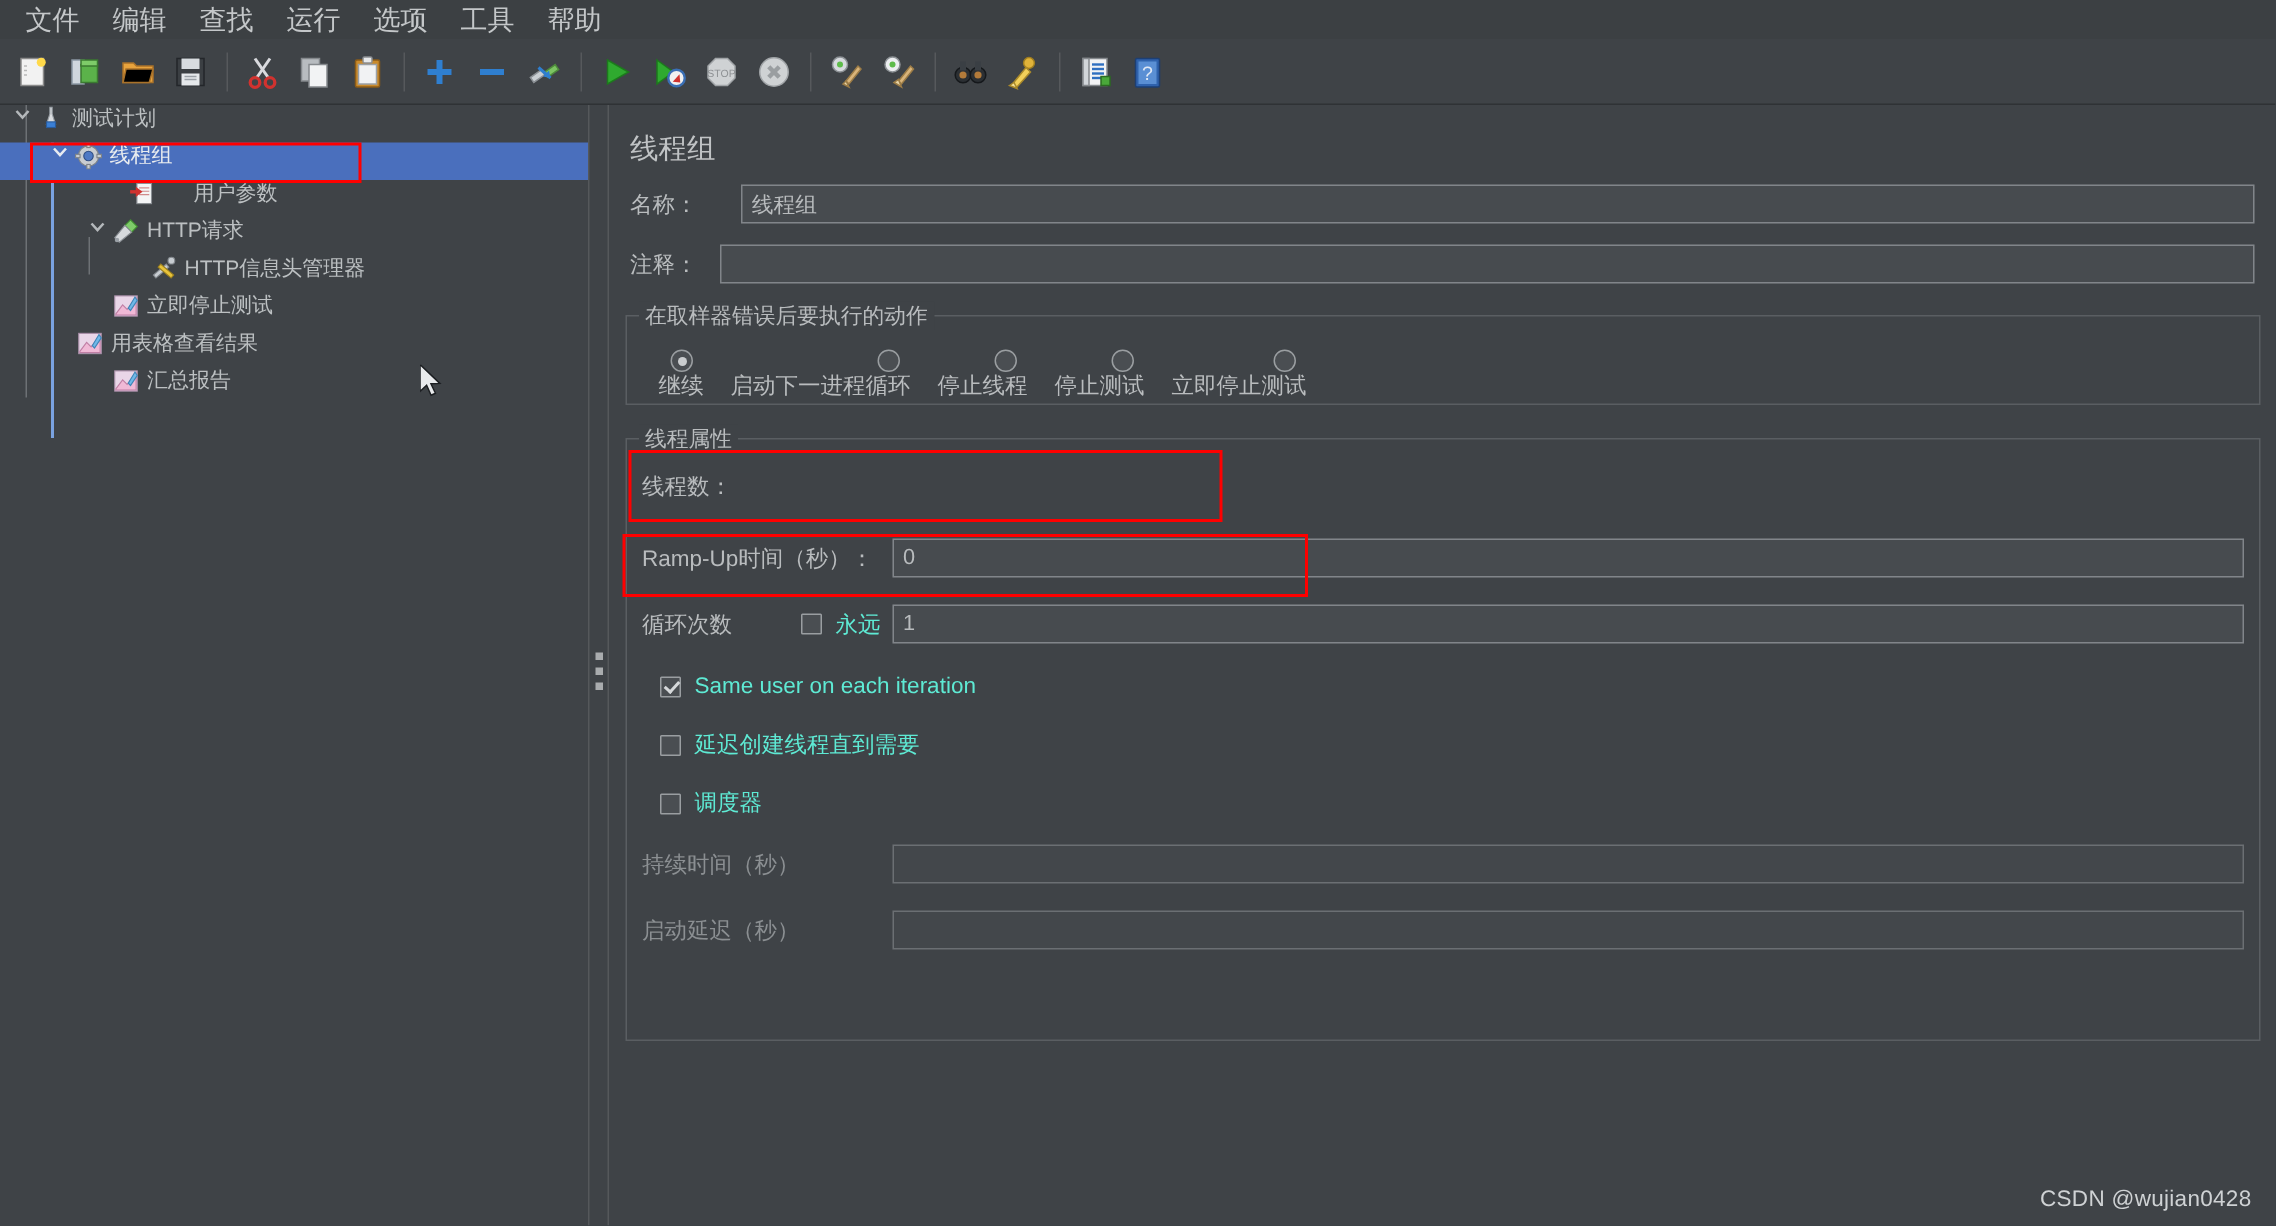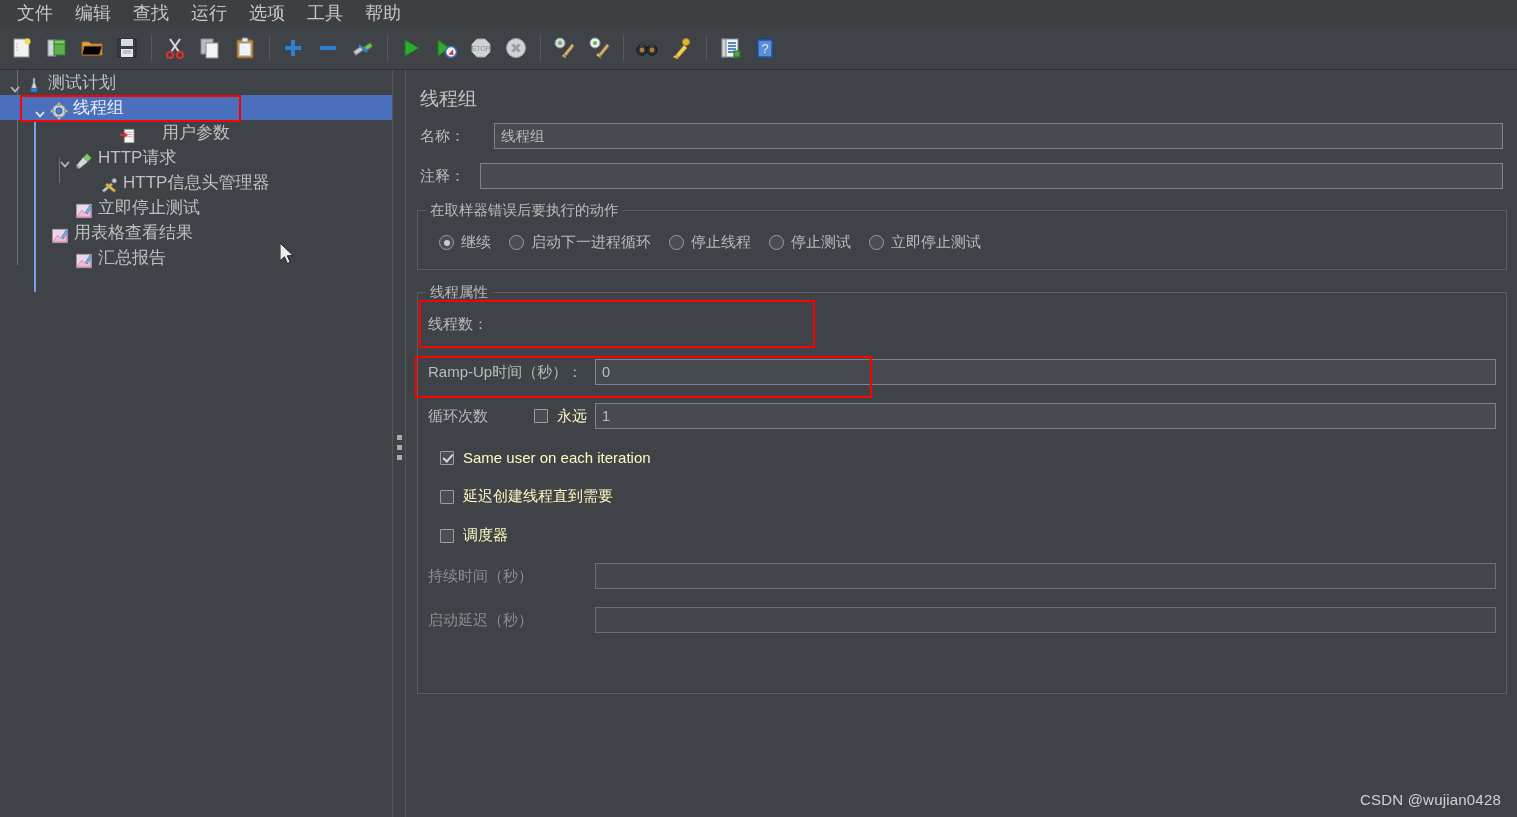--- a/index.html
+++ b/index.html
@@ -76,24 +76,24 @@
     position: absolute;
     left: 0; top: 70px;
     width: 392px; height: 747px;
     background: #3f4347;
     overflow: hidden;
   }
   .tree-row {
     position: relative;
     height: 25px;
     display: flex;
-    align-items: flex-end;
+    align-items: flex-start;
     white-space: nowrap;
     cursor: default;
-    font-size: 17px;
+    font-size: 14px;
     color: #bcc0c2;
   }
   .tree-row.selected {
     background: #4a6fbd;
     color: #e9ecef;
   }
   .tree-row .twisty {
     width: 18px;
     display: flex;
     align-items: center;
@@ -202,23 +202,24 @@
   }
 
   
   .radio-row {
     position: absolute;
     display: flex;
     align-items: center;
   }
   .radio-item {
     display: flex;
-    align-items: center;
+    align-items: flex-end;
     margin-right: 18px;
     cursor: default;
+    flex-direction: column;
   }
   .radio-mark {
     width: 15px; height: 15px;
     border-radius: 50%;
     border: 1px solid #9a9ea1;
     background: #4a4e52;
     margin-right: 7px;
     flex: none;
     position: relative;
     box-sizing: border-box;
@@ -252,21 +253,21 @@
   }
   .cb-row.checked .cb-mark::after {
     content: "";
     position: absolute;
     left: 3.5px; top: 0.5px;
     width: 4px; height: 8px;
     border: solid #d5d8da;
     border-width: 0 2px 2px 0;
     transform: rotate(42deg);
   }
-  .cb-label { font-size: 15px; color: #fef9c3; white-space: nowrap; }
+  .cb-label { font-size: 15px; color: #5eead4; white-space: nowrap; }
 
   
   .watermark {
     position: absolute;
     right: 16px; bottom: 9px;
     font-size: 15px;
     color: #cfd2d4;
     letter-spacing: 0.2px;
   }
 
@@ -533,21 +534,21 @@
               <g fill="#c9cdd1" stroke="#7e8388">
                 <rect x="10.5" y="0.5" width="3" height="4"></rect>
                 <rect x="10.5" y="19.5" width="3" height="4"></rect>
                 <rect x="0.5" y="10.5" width="4" height="3"></rect>
                 <rect x="19.5" y="10.5" width="4" height="3"></rect>
               </g>
             </svg>
           </span>
           <span class="tree-label">线程组</span>
         </div>
-        <div class="tree-row" style="padding-left: 80px; gap: 20px;">
+        <div class="tree-row" style="padding-left: 47px; gap: 20px;">
           <span class="twisty"></span>
           <span class="ticon">
             <svg class="tb-ico" width="18" height="18" viewBox="0 0 24 24">
               <rect x="7" y="3" width="13" height="18" fill="#f4f5f6" stroke="#8b9095"></rect>
               <g stroke="#d08b8b">
                 <line x1="9" y1="7" x2="18" y2="7"></line>
                 <line x1="9" y1="10" x2="18" y2="10"></line>
                 <line x1="9" y1="13" x2="18" y2="13"></line>
               </g>
               <g fill="#d0322f">

